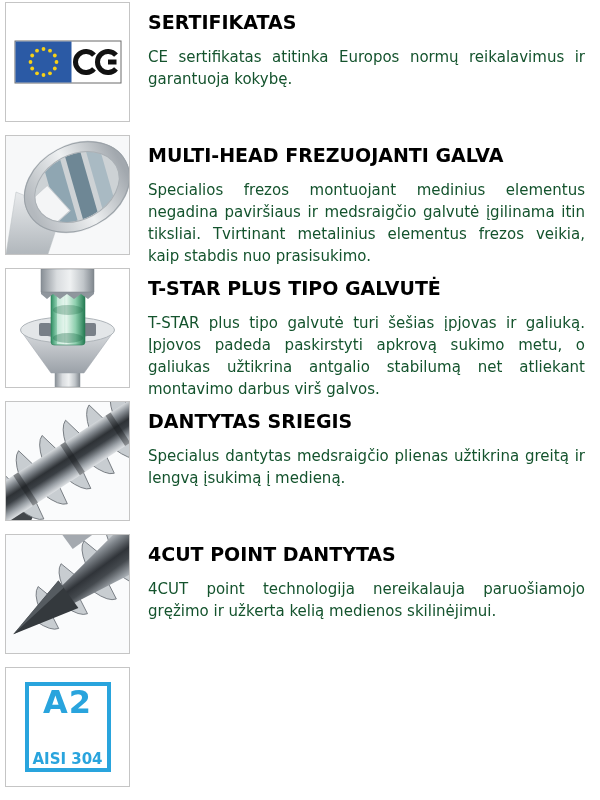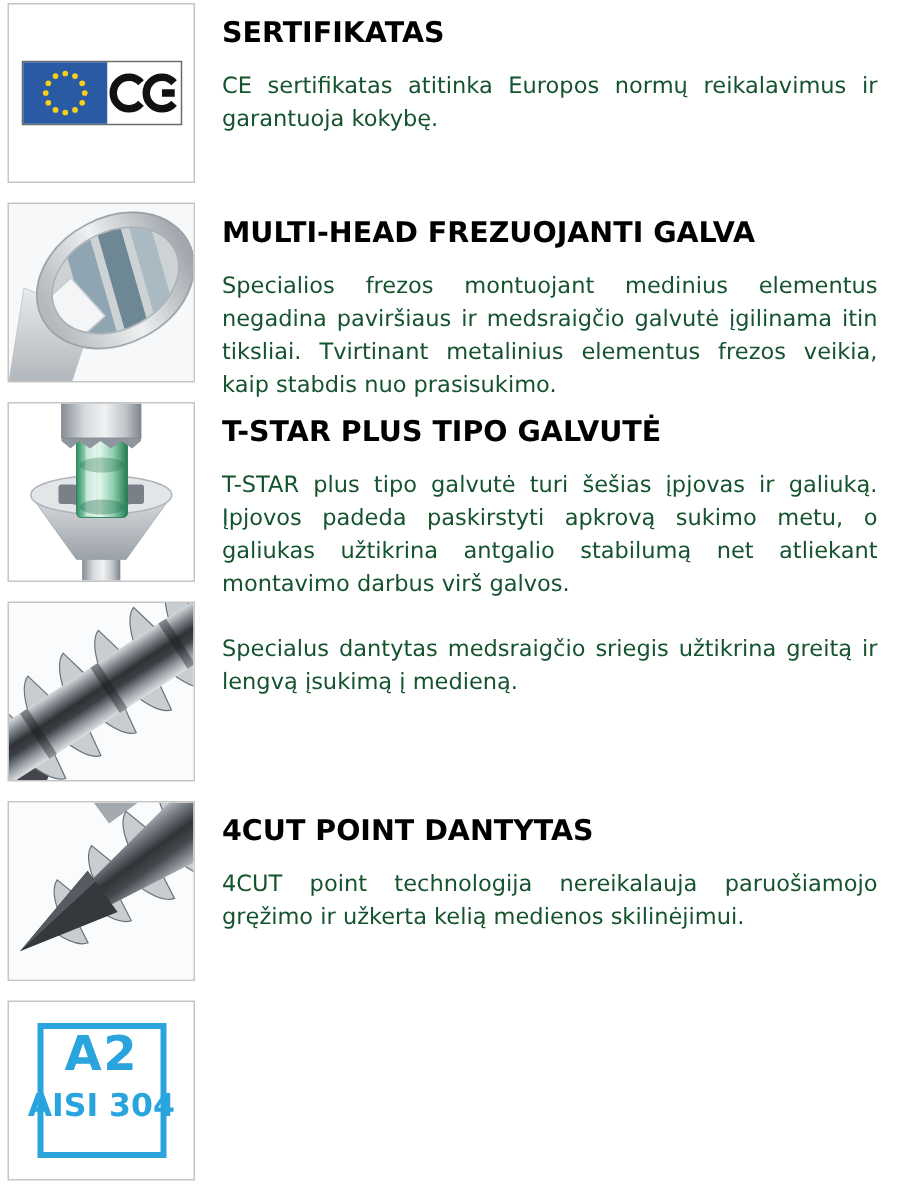--- a/index.html
+++ b/index.html
@@ -19,24 +19,24 @@
   .text-col h2{
     margin:0;font-size:19px;line-height:24px;font-weight:bold;color:#000000;
   }
   .text-col p{
     margin:12px 0 0 0;font-size:15px;line-height:22px;color:#14532d;
     text-align:justify;
   }
   
   .a2-inner{
     border:4px solid #29a4dd;width:78px;height:82px;
-    display:flex;flex-direction:column;align-items:center;justify-content:flex-start;
+    display:flex;flex-direction:column;align-items:center;justify-content:space-between;
   }
   .a2-code{font-size:32px;font-weight:bold;color:#29a4dd;line-height:32px;letter-spacing:1px;}
-  .a2-standard{font-size:21px;font-weight:bold;color:#29a4dd;margin-top:7px;white-space:nowrap;}
+  .a2-standard{font-size:15px;font-weight:bold;color:#29a4dd;margin-top:7px;white-space:nowrap;}
 </style>
 </head>
 <body>
 
 <div class="page">
 
   <div class="section">
     <div class="img-box">
       <svg width="108" height="44" viewBox="0 0 108 44">
         <rect x="1" y="1" width="106" height="42" fill="#ffffff" stroke="#6b6b6b" stroke-width="1"></rect>
@@ -183,21 +183,22 @@
             <path d="M107,74 q7,19 15,21 l3,-21 z"></path>
           </g>
           <rect x="-25" y="42" width="175" height="36" fill="url(#s4shaft)"></rect>
           <rect x="8" y="42" width="6" height="36" fill="#16191c" opacity="0.4"></rect>
           <rect x="64" y="42" width="6" height="36" fill="#16191c" opacity="0.4"></rect>
           <rect x="118" y="42" width="6" height="36" fill="#16191c" opacity="0.4"></rect>
         </g>
       </svg>
     </div>
     <div class="text-col">
-      <p>Specialus dantytas medsraigčio sriegis užtikrina greitą ir lengvą įsukimą į medieną.</p>
+      <h2>DANTYTAS SRIEGIS</h2>
+      <p>Specialus dantytas medsraigčio plienas užtikrina greitą ir lengvą įsukimą į medieną.</p>
     </div>
   </div>
 
   <div class="section">
     <div class="img-box">
       <svg width="123" height="118" viewBox="0 0 123 118">
         <defs>
           <linearGradient id="s5shaft" x1="0" y1="0" x2="0" y2="1">
             <stop offset="0" stop-color="#cfd3d7"></stop>
               <stop offset="0.2" stop-color="#81878d"></stop>

